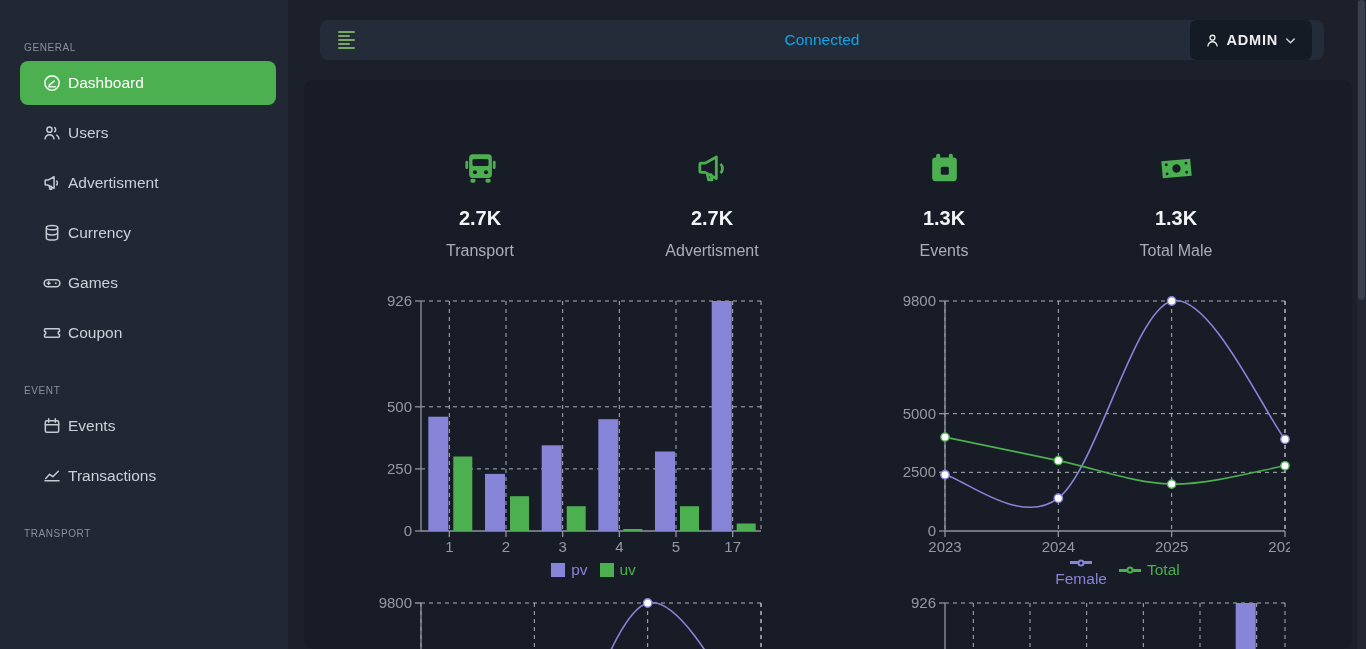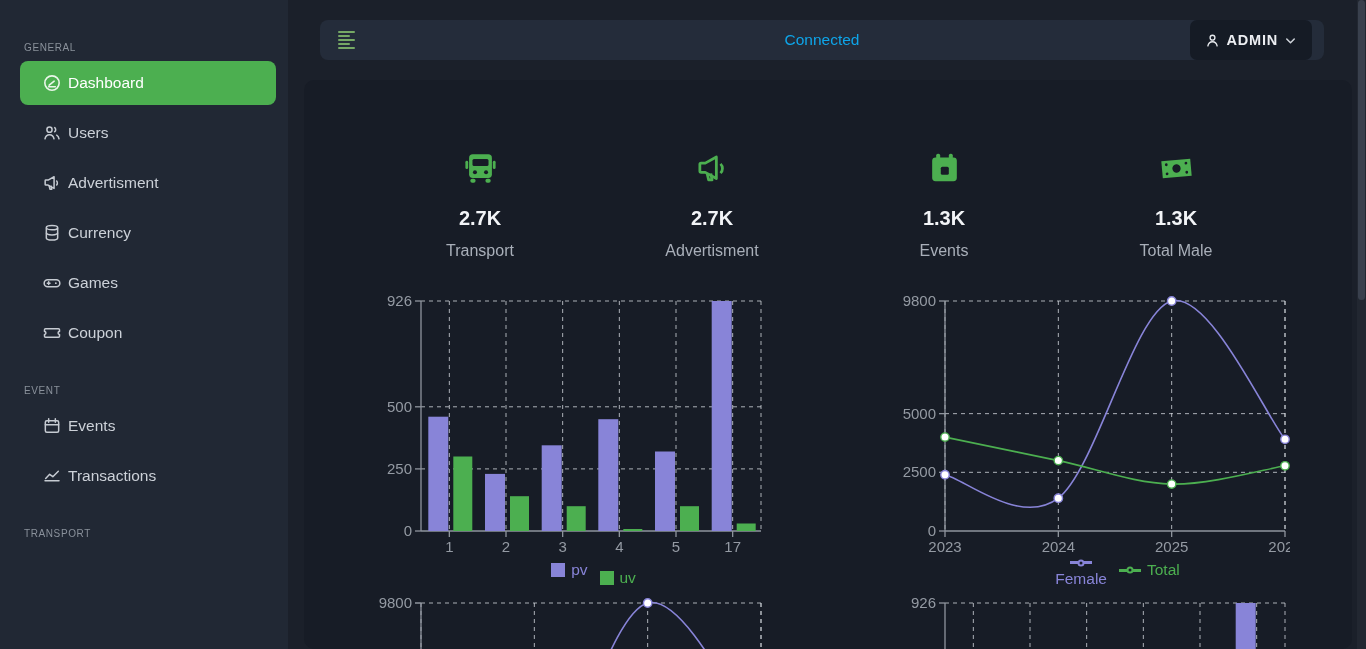--- a/index.html
+++ b/index.html
@@ -311,21 +311,21 @@
               <rect x="200.7" y="211.2" width="19" height="24.8" fill="#4caf50"></rect>
               <rect x="257.3" y="234.0" width="19" height="2.0" fill="#4caf50"></rect>
               <rect x="314.0" y="211.2" width="19" height="24.8" fill="#4caf50"></rect>
               <rect x="370.7" y="228.5" width="19" height="7.5" fill="#4caf50"></rect>
             </svg>
             <div class="legend">
               <span class="legend-item" style="color: rgb(136, 132, 216);">
                 <span class="sw-square" style="background: rgb(136, 132, 216);"></span>
                 <span>pv</span>
               </span>
-              <span class="legend-item" style="color: rgb(76, 175, 80); margin-top: 8px;">
+              <span class="legend-item" style="color: rgb(76, 175, 80);">
                 <span class="sw-square" style="background: rgb(76, 175, 80);"></span>
                 <span>uv</span>
               </span>
             </div>
           </div>
           <div class="chart-cell">
             <svg width="400" height="263" viewBox="0 0 400 263">
               <line x1="55" y1="177.32653061224488" x2="395" y2="177.32653061224488" stroke="#d2d6dc" stroke-width="1" stroke-dasharray="4 4" opacity="0.8"></line>
               <line x1="55" y1="118.65306122448979" x2="395" y2="118.65306122448979" stroke="#d2d6dc" stroke-width="1" stroke-dasharray="4 4" opacity="0.8"></line>
               <line x1="55" y1="6" x2="395" y2="6" stroke="#d2d6dc" stroke-width="1" stroke-dasharray="4 4" opacity="0.8"></line>

